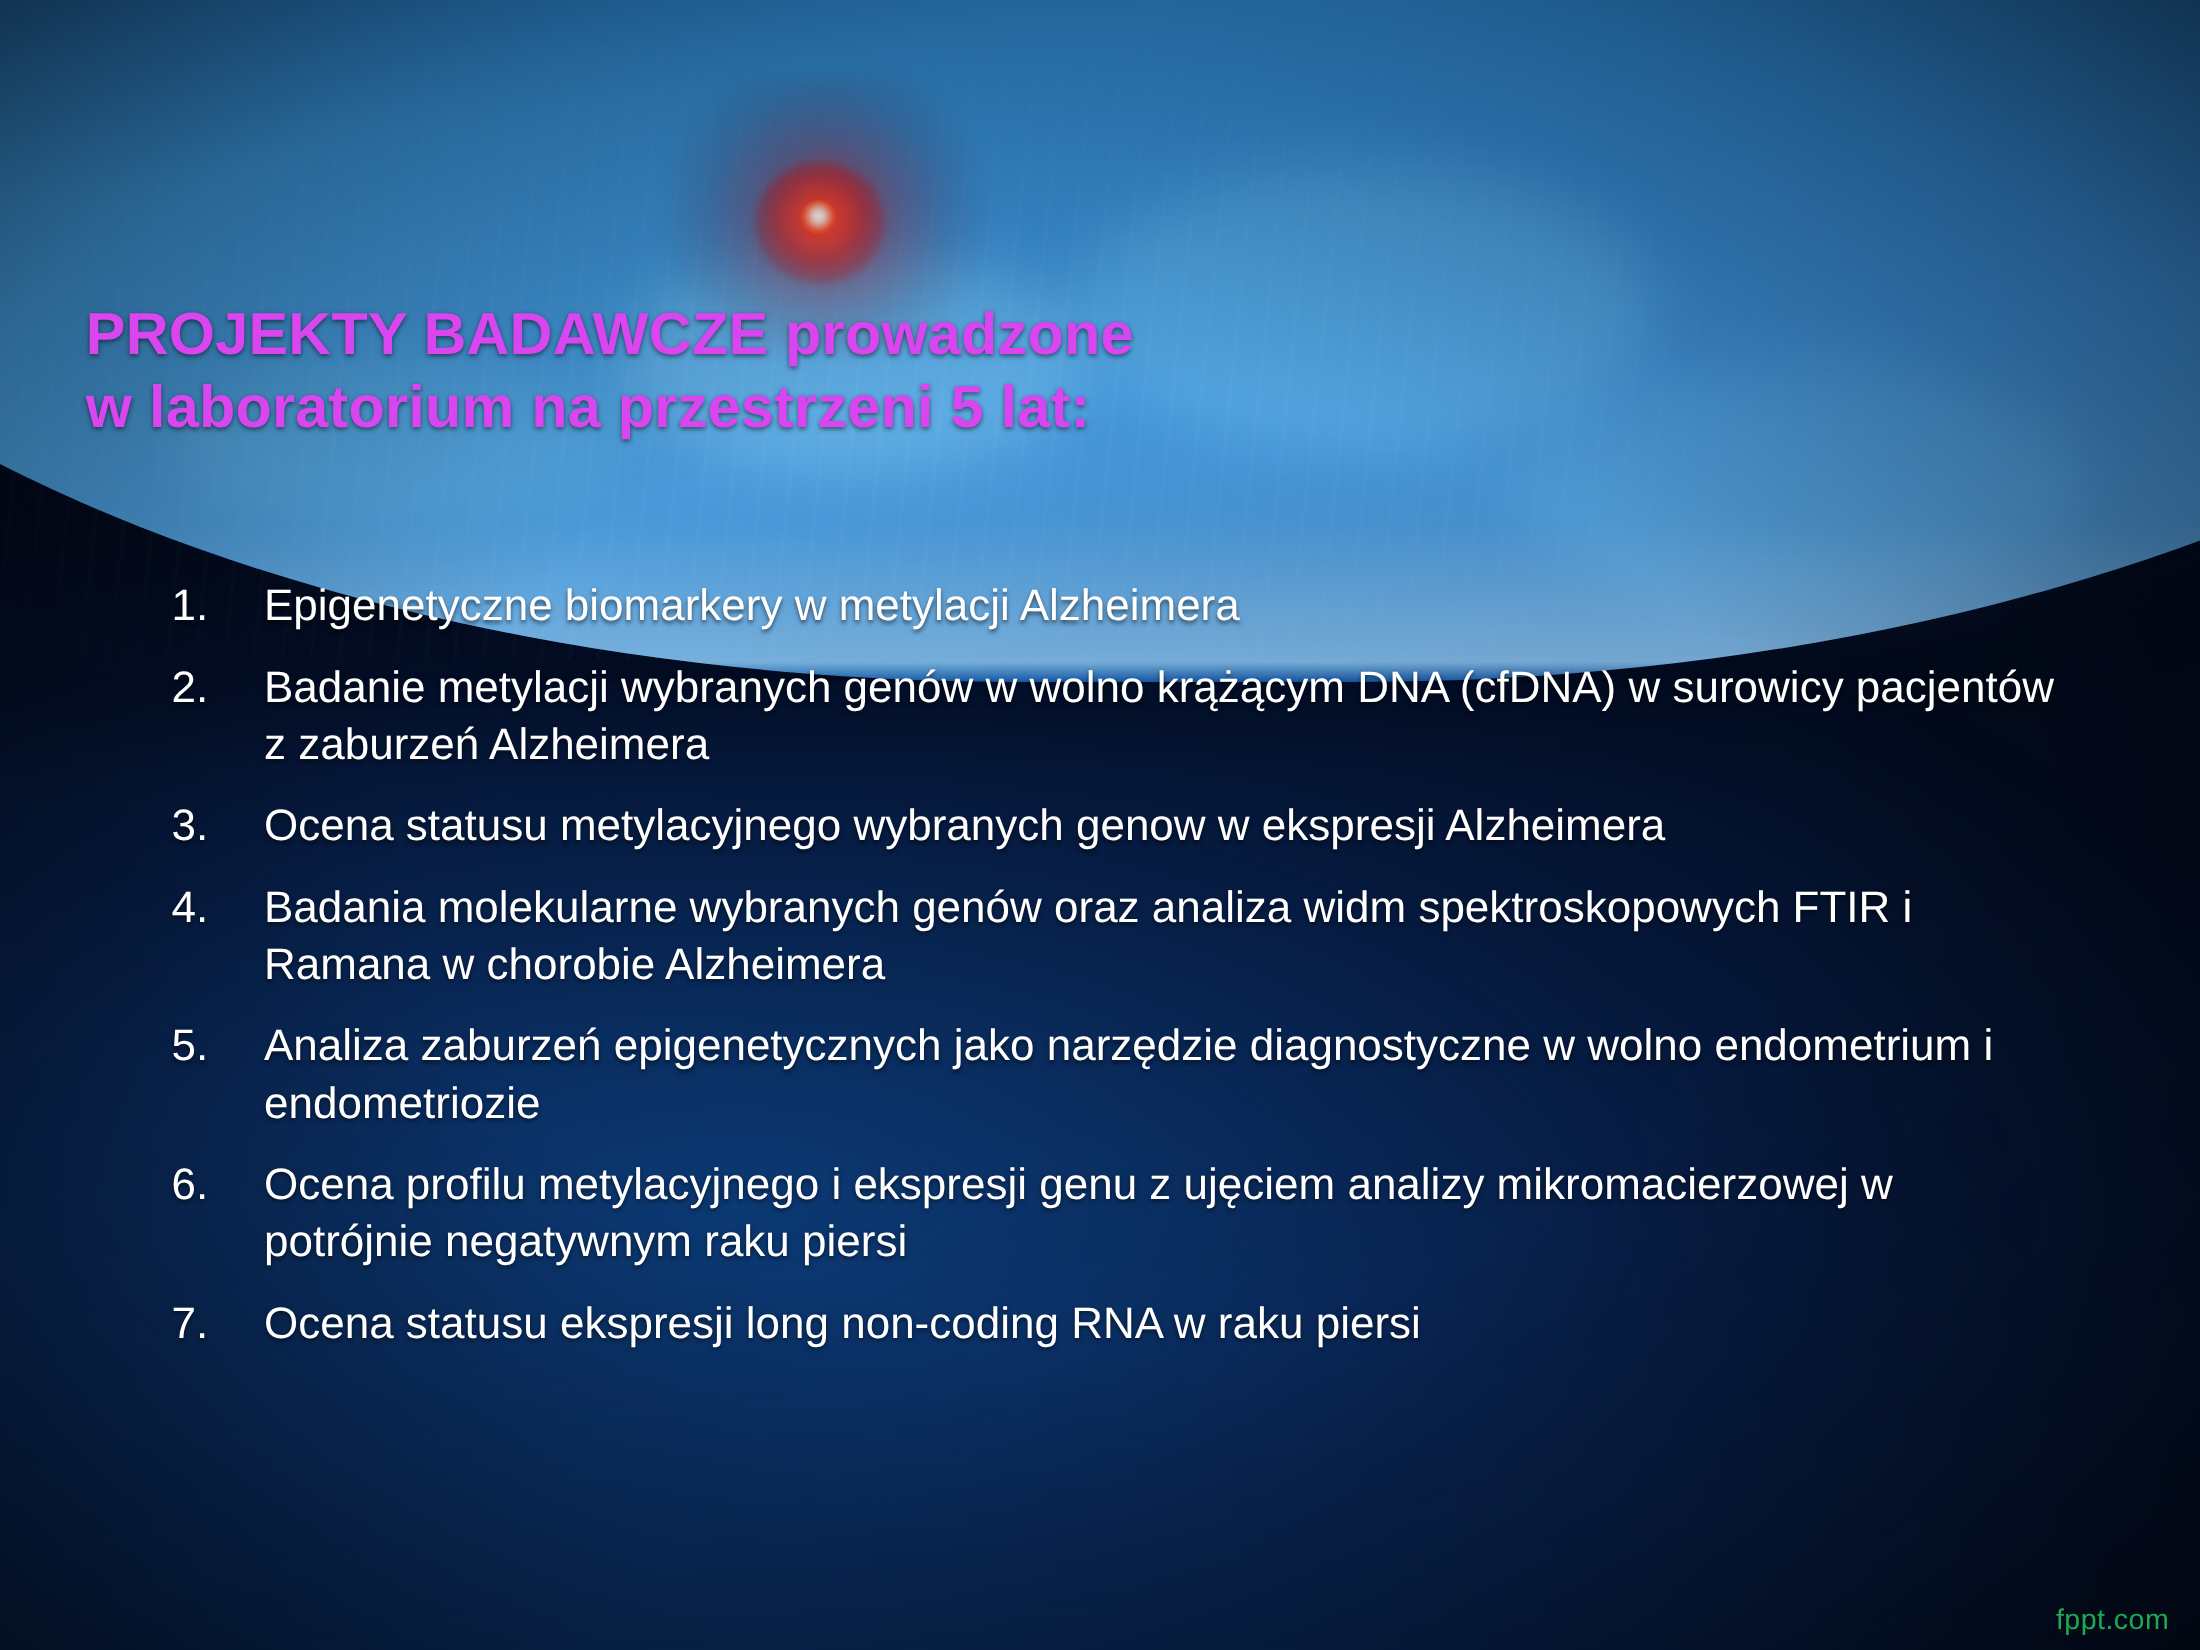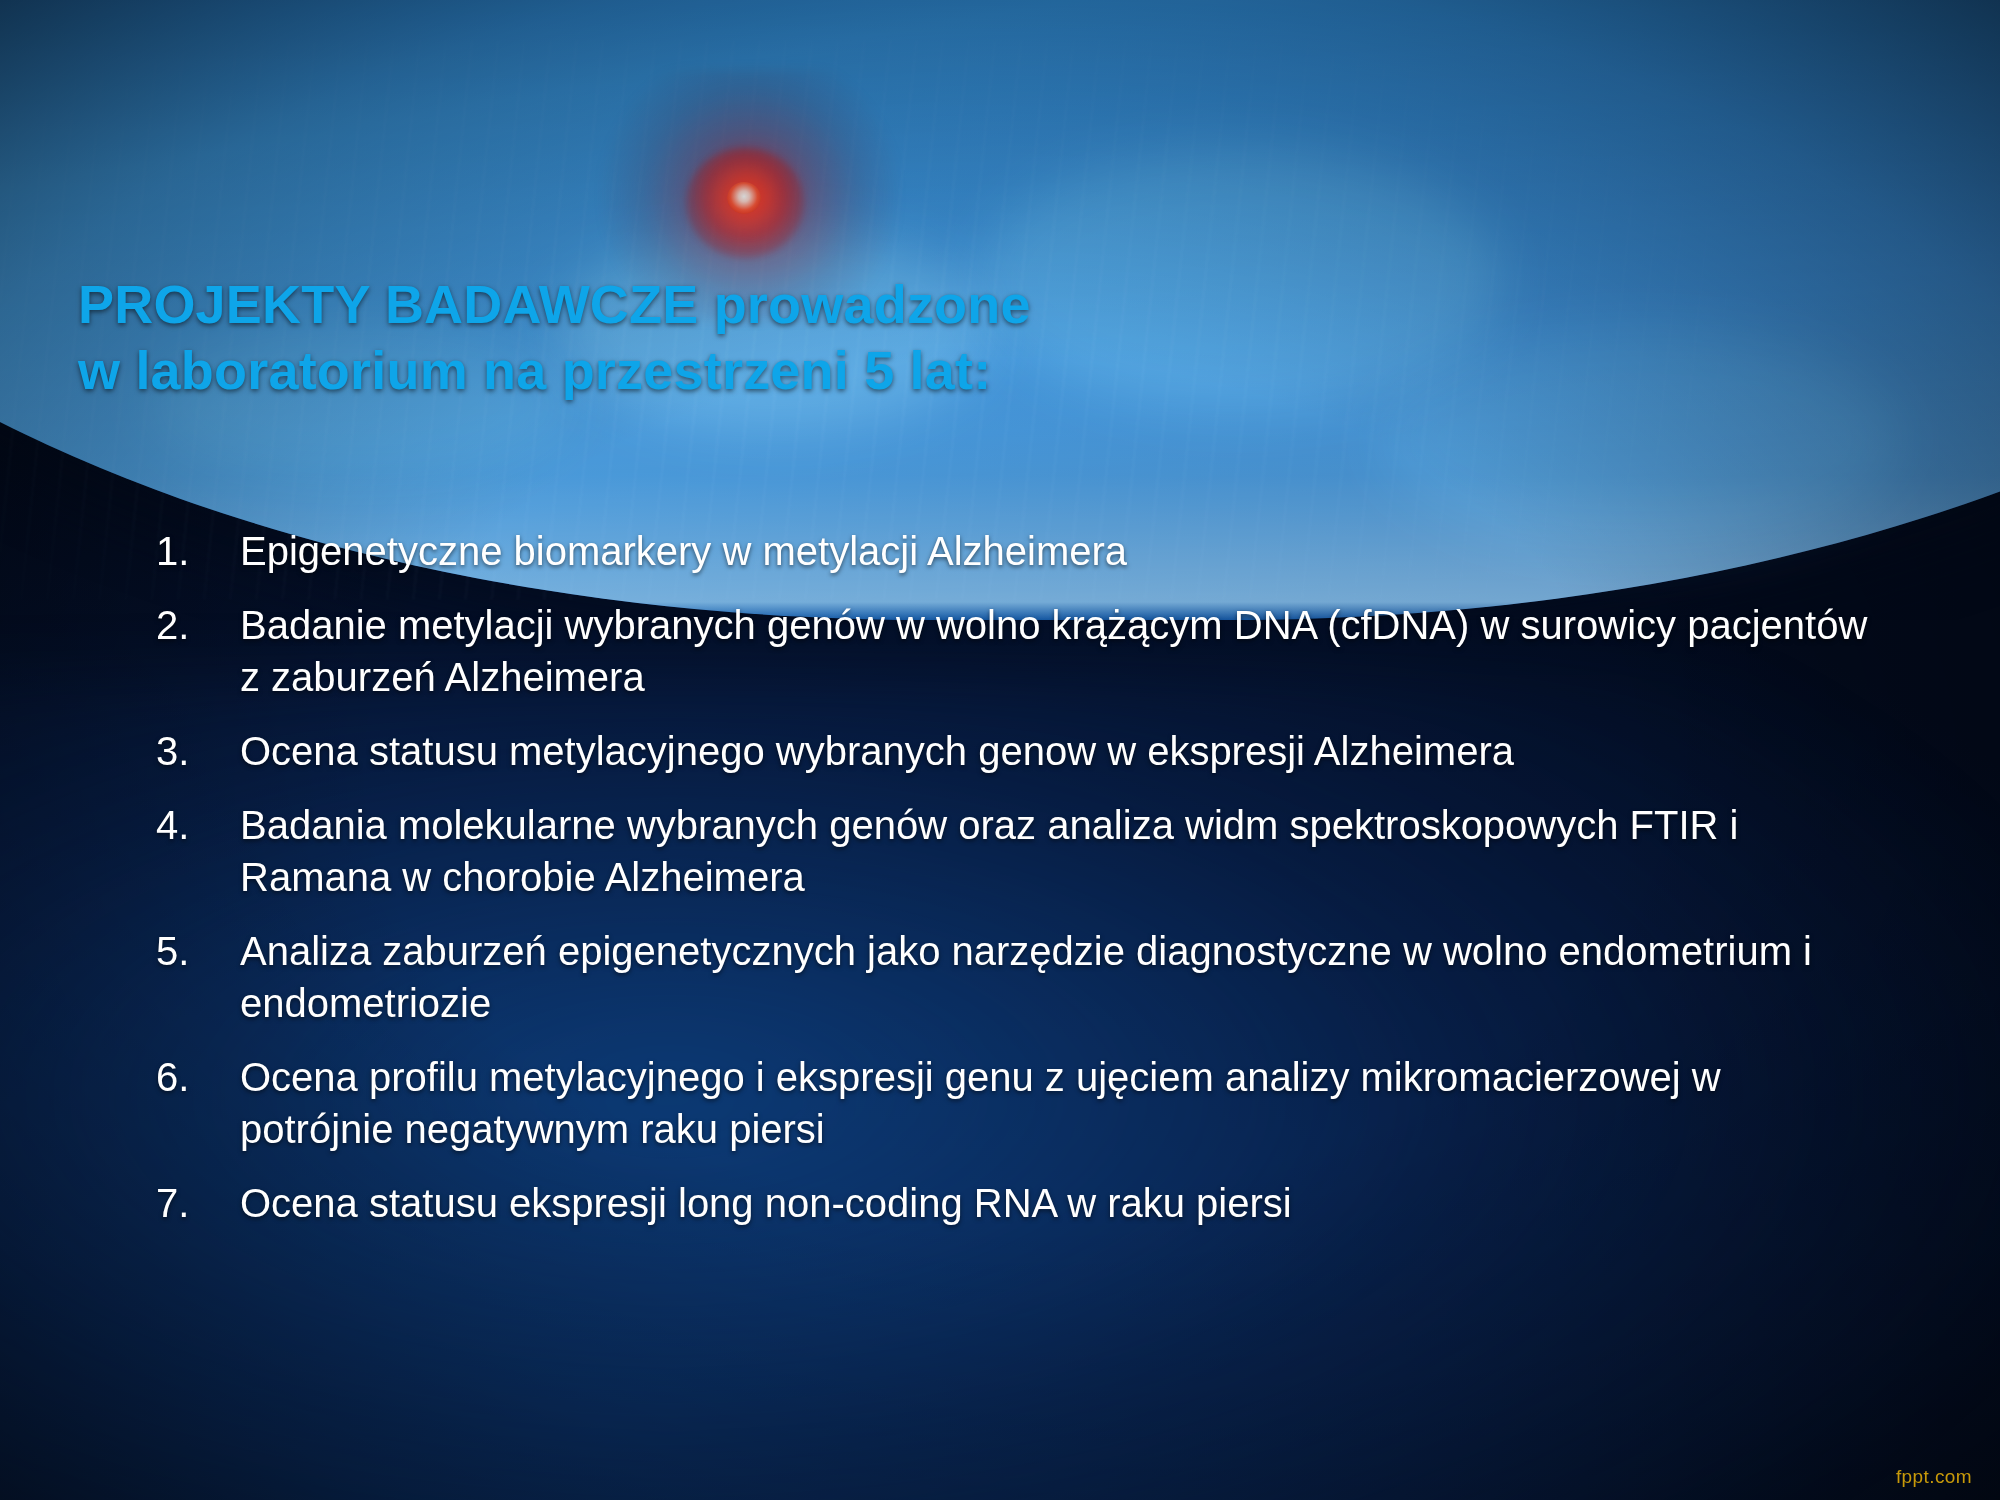--- a/index.html
+++ b/index.html
@@ -131,21 +131,21 @@
   
   .content {
     position: absolute;
     inset: 0;
   }
   .title {
     position: absolute;
     left: 78px;
     top: 272px;
     width: 1500px;
-    color: #0ea5e9;
+    color: #d946ef;
     font-size: 54px;
     font-weight: bold;
     line-height: 1.22;
     letter-spacing: 0.2px;
     text-shadow: 0 2px 5px rgba(0,0,0,0.55);
     white-space: pre-line;
   }
 
   ol.projects {
     position: absolute;
@@ -173,22 +173,22 @@
     box-sizing: border-box;
   }
   ol.projects li .txt {
     flex: 1 1 auto;
   }
 
   .footer-logo {
     position: absolute;
     right: 28px;
     bottom: 12px;
-    color: #eab308;
-    font-size: 19px;
+    color: #22c55e;
+    font-size: 26px;
     letter-spacing: 0.4px;
     opacity: .85;
     margin-left: 20px;
   }
 </style>
 </head>
 <body>
 
 <div class="slide">
 

